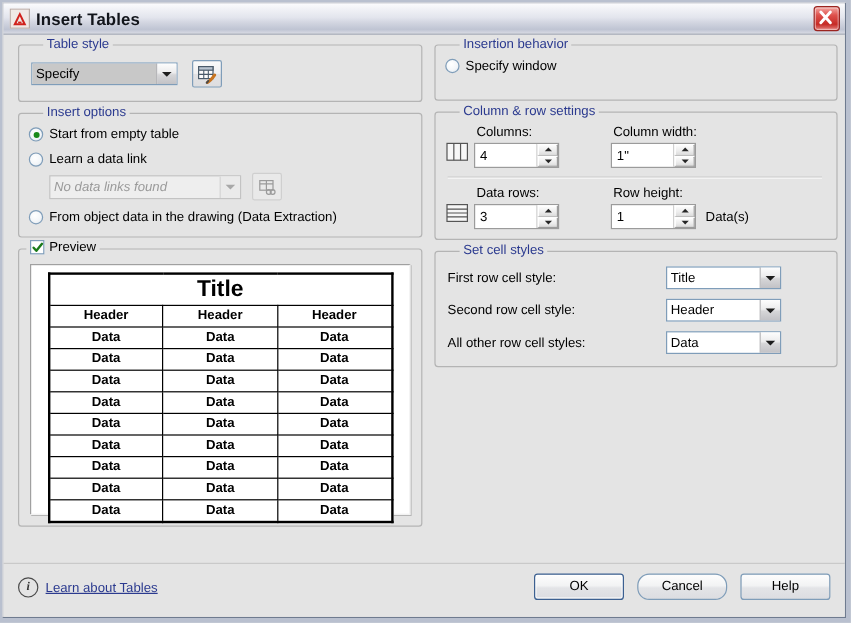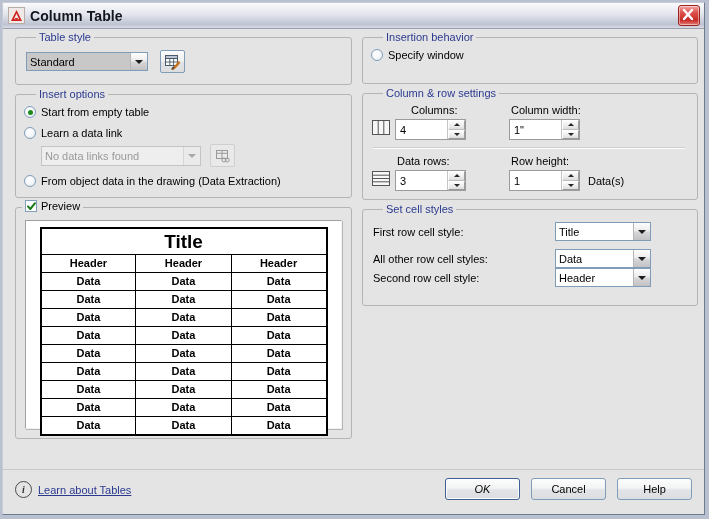--- a/index.html
+++ b/index.html
@@ -127,21 +127,21 @@
     border-left: 1px solid #b6b6b9;
     display: flex; align-items: center; justify-content: center;
   }
   .combo.highlight .cval {
     background: #c8c8c8;
   }
   .combo.disabled {
     border-color: #c3c3c3;
     background: #eeeeee;
   }
-  .combo.disabled .cval { color: #9a9a9a; }
+  .combo.disabled .cval { color: #9a9a9a; font-style: italic; }
   .combo.disabled .cbtn { background: #eaeaea; border-left-color: #d5d5d5; }
 
   .arrow-dn {
     width: 0; height: 0;
     border-left: 4px solid transparent;
     border-right: 4px solid transparent;
     border-top: 4px solid #1d1d1d;
   }
   .combo.disabled .arrow-dn { border-top-color: #a8a8a8; }
 
@@ -322,22 +322,22 @@
     background: linear-gradient(to bottom,#fdfdfd 0%, #f2f3f4 45%, #e3e4e7 55%, #dcdde1 100%);
     font-size: 11px;
     display: flex; align-items: center; justify-content: center;
     cursor: pointer;
     box-sizing: border-box;
   }
   .btn.default {
     border: 1px solid #3c6091;
     box-shadow: inset 0 0 0 1px #ffffff;
   }
-  #ok-button     { left: 442px; font-style: italic; }
-  #cancel-button { left: 528px; }
+  #ok-button     { left: 442px; }
+  #cancel-button { left: 528px; border-radius: 10px; }
   #help-button   { left: 614px; }
 
   .divider-line {
     height: 1px;
     background: #d0d0d0;
     border-bottom: 1px solid #fbfbfb;
     margin: 7px 2px 6px 2px;
   }
 </style>
 </head>
@@ -348,38 +348,38 @@
   <div class="titlebar">
     <div class="title-logo">
       <svg width="17" height="17" viewBox="0 0 17 17">
         <rect x="0" y="0" width="17" height="17" fill="#f0e9e6"></rect>
         <rect x="0.5" y="0.5" width="16" height="16" fill="none" stroke="#b9aba5"></rect>
         <polygon points="8.5,3 14,14 3,14" fill="#d0211c"></polygon>
         <polygon points="8.5,6.5 11.2,12.3 5.8,12.3" fill="#f0e9e6"></polygon>
         <rect x="7.1" y="11" width="2.8" height="1.4" fill="#d0211c"></rect>
       </svg>
     </div>
-    <div class="title-text">Column Table</div>
+    <div class="title-text">Insert Tables</div>
     <div class="title-spacer"></div>
     <div class="close-btn">
       <svg width="14" height="15" viewBox="0 0 14 15">
         <path d="M3 3 L11 12 M11 3 L3 12" stroke="#ffffff" stroke-width="2.4" stroke-linecap="round"></path>
       </svg>
     </div>
   </div>
 
   <div class="dlg-body">
 
     <div class="col-left">
 
       <div class="group">
         <div class="legend">Table style</div>
         <div class="group-inner" style="padding-bottom:11px;">
           <div class="combo highlight" style="width:122px;">
-            <div class="cval">Standard</div>
+            <div class="cval">Specify</div>
             <div class="cbtn">
                 <span class="arrow-dn"></span>
               </div>
           </div>
           <div class="iconbtn" style="margin-left:9px;">
             <svg width="17" height="16" viewBox="0 0 17 16">
               <rect x="1.5" y="1.5" width="12" height="10" fill="#fdfdfd" stroke="#4a5a6a"></rect>
               <rect x="1.5" y="1.5" width="12" height="3" fill="#b9c4d0" stroke="#4a5a6a"></rect>
               <path d="M5.8 4.5 V11.5 M9.6 4.5 V11.5 M1.5 8 H13.5" stroke="#4a5a6a" stroke-width="0.9"></path>
               <path d="M9 14.6 C11 13.6 13.4 10.6 14.8 8.6" stroke="#c8741f" stroke-width="2.6" stroke-linecap="round"></path>
@@ -517,21 +517,21 @@
         <div class="group-inner" style="padding:10px 10px 8px 8px;">
 
           <div style="display:flex;align-items:flex-end;">
             <div style="width:24px;padding-bottom:2px;">
               <svg width="20" height="17" viewBox="0 0 20 17">
                 <rect x="1.5" y="1.5" width="17" height="14" fill="#f7f7f7" stroke="#555"></rect>
                 <path d="M7.2 1.5 V15.5 M12.8 1.5 V15.5" stroke="#555"></path>
               </svg>
             </div>
             <div>
-              <div class="fieldlabel" style="margin-left:16px;">Columns:</div>
+              <div class="fieldlabel" style="margin-left:2px;">Columns:</div>
               <div class="spin" style="width:71px;">
                 <div class="sval">4</div>
                 <div class="sbtns">
                   <div class="sbtn">
                       <span class="ar-up"></span>
                     </div>
                   <div class="sbtn">
                       <span class="ar-dn"></span>
                     </div>
                 </div>
@@ -605,34 +605,34 @@
           <div style="display:flex;align-items:center;margin-bottom:8px;">
             <span style="width:182px;font-size:11px;">First row cell style:</span>
             <div class="combo" style="width:96px;">
               <div class="cval">Title</div>
               <div class="cbtn">
                   <span class="arrow-dn"></span>
                 </div>
             </div>
           </div>
 
+          <div style="display:flex;align-items:center;margin-bottom:8px;">
+            <span style="width:182px;font-size:11px;">Second row cell style:</span>
+            <div class="combo" style="width:96px;">
+              <div class="cval">Header</div>
+              <div class="cbtn">
+                  <span class="arrow-dn"></span>
+                </div>
+            </div>
+          </div>
+
           <div style="display:flex;align-items:center;">
             <span style="width:182px;font-size:11px;">All other row cell styles:</span>
             <div class="combo" style="width:96px;">
               <div class="cval">Data</div>
-              <div class="cbtn">
-                  <span class="arrow-dn"></span>
-                </div>
-            </div>
-          </div>
-
-          <div style="display:flex;align-items:center;margin-bottom:8px;">
-            <span style="width:182px;font-size:11px;">Second row cell style:</span>
-            <div class="combo" style="width:96px;">
-              <div class="cval">Header</div>
               <div class="cbtn">
                   <span class="arrow-dn"></span>
                 </div>
             </div>
           </div>
 
         </div>
       </div>
 
     </div>

